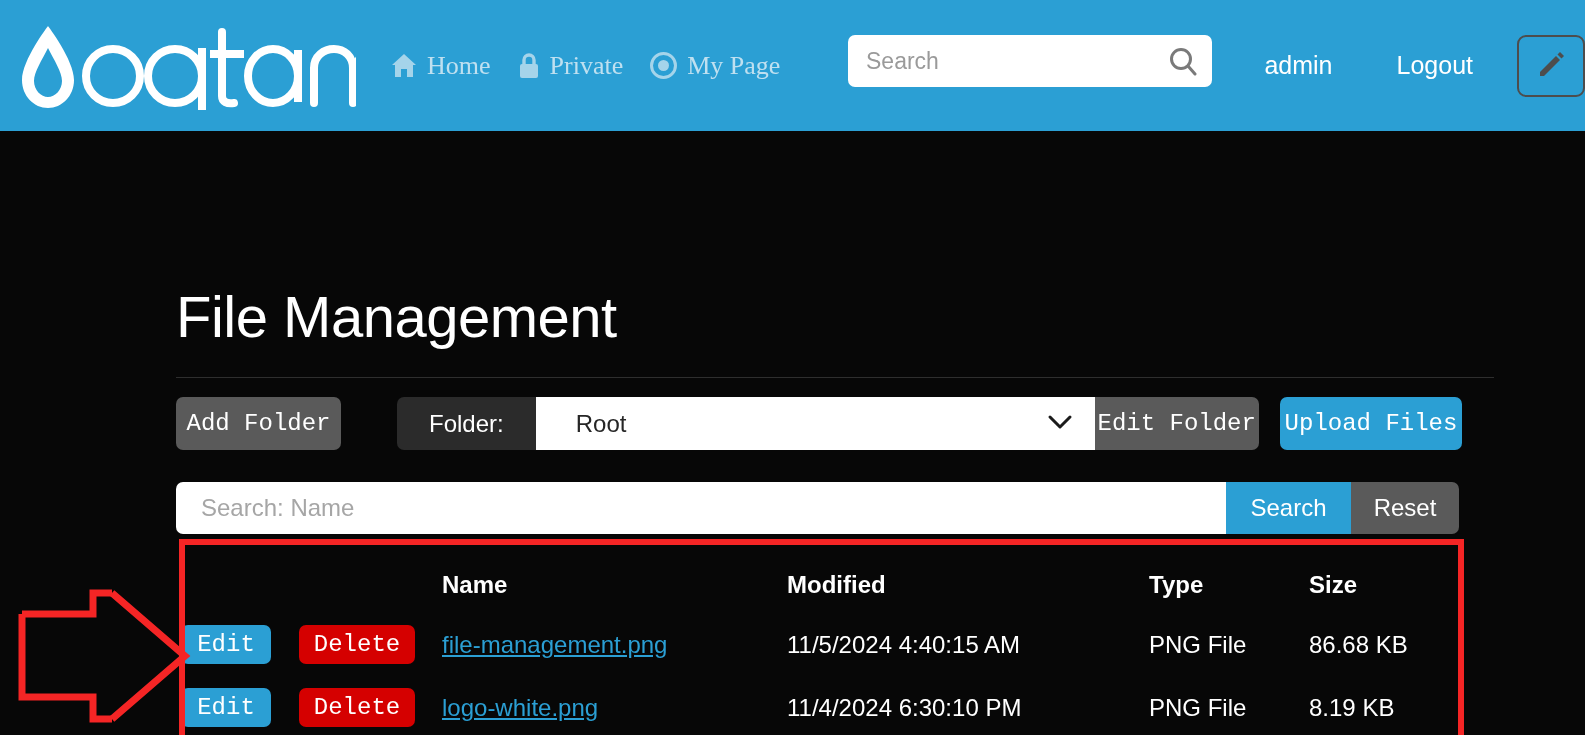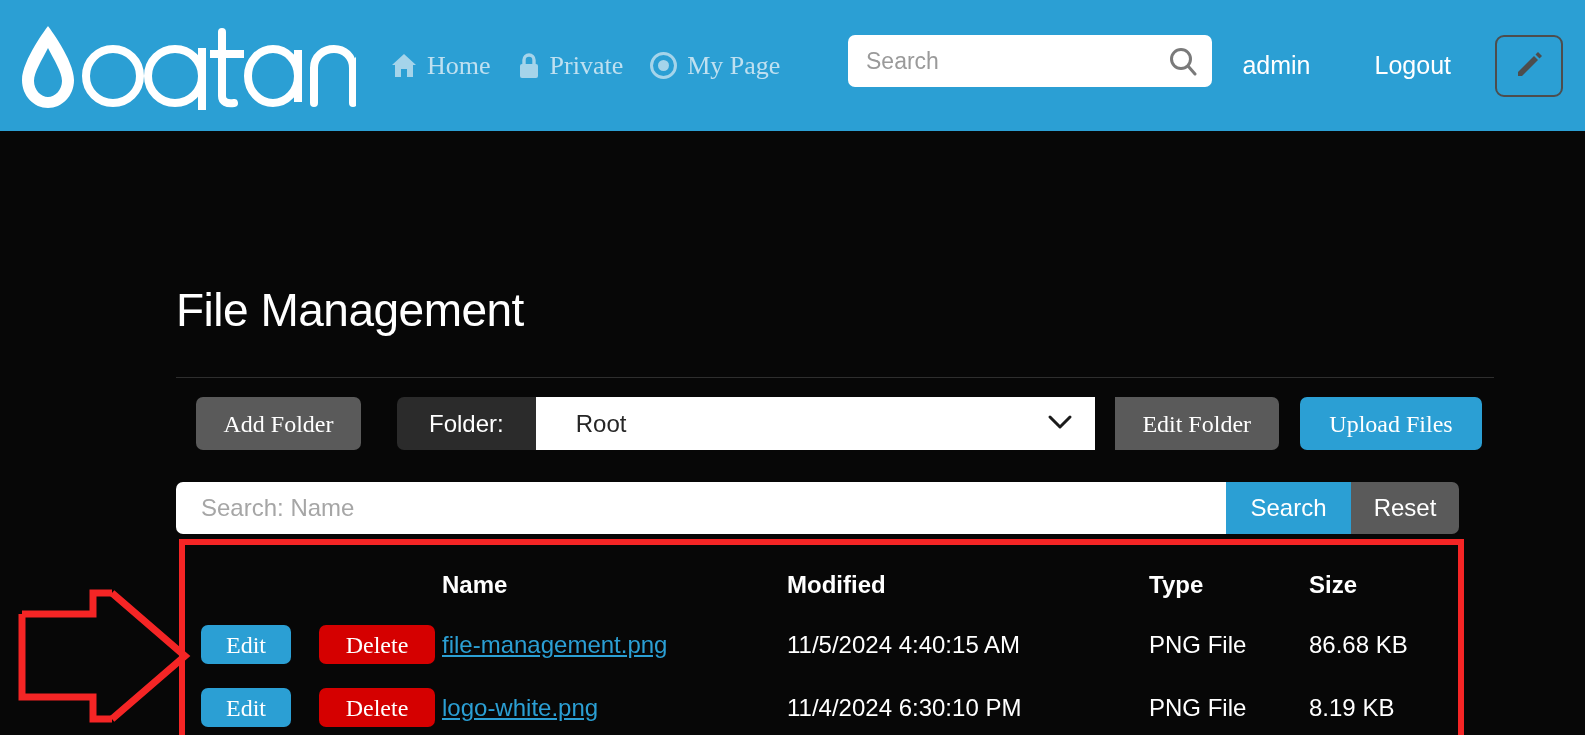--- a/index.html
+++ b/index.html
@@ -53,21 +53,20 @@
     font-family: "Liberation Sans", sans-serif;
     font-size: 23px; color: #555;
     background: transparent;
   }
   .search-box input::placeholder { color: #9a9a9a; }
   .search-ico { flex: 0 0 auto; display: flex; align-items: center; }
 
   .header-right {
     position: absolute; right: 0; top: 0; height: 131px;
     display: flex; align-items: center;
-    padding-right: 22px;
     gap: 0;
   }
   .hr-link {
     color: #ffffff; font-size: 25px; text-decoration: none;
     cursor: pointer;
     padding: 0 32px;
   }
   .edit-btn {
     width: 68px; height: 62px;
     border: 2px solid #4d4d4d;
@@ -77,40 +76,39 @@
     cursor: pointer;
     margin-left: 12px;
   }
 
   
   .main { position: relative; width: 1585px; }
 
   .page-title {
     position: absolute; left: 176px; top: 152px;
     color: #ffffff;
-    font-size: 46px;
+    font-size: 58px;
     font-weight: 400;
     letter-spacing: -0.5px;
     white-space: nowrap;
   }
   .title-rule {
     position: absolute; left: 176px; top: 246px;
     width: 1318px; height: 1px;
     background: #2e2e2e;
   }
 
   
   .toolbar { position: absolute; left: 176px; top: 266px; }
   .btn {
-    font-family: Liberation Serif, serif;
+    font-family: Liberation Mono, monospace;
     font-size: 24px;
     border: none; cursor: pointer;
     color: #ffffff;
     line-height: 1;
-    margin-left: 20px;
   }
   .btn-gray  { background: #5a5a5a; }
   .btn-blue  { background: #2b9fd4; }
   .btn-red   { background: #d50000; }
 
   .add-folder {
     position: absolute; left: 0; top: 0;
     width: 165px; height: 53px;
     border-radius: 7px;
   }

